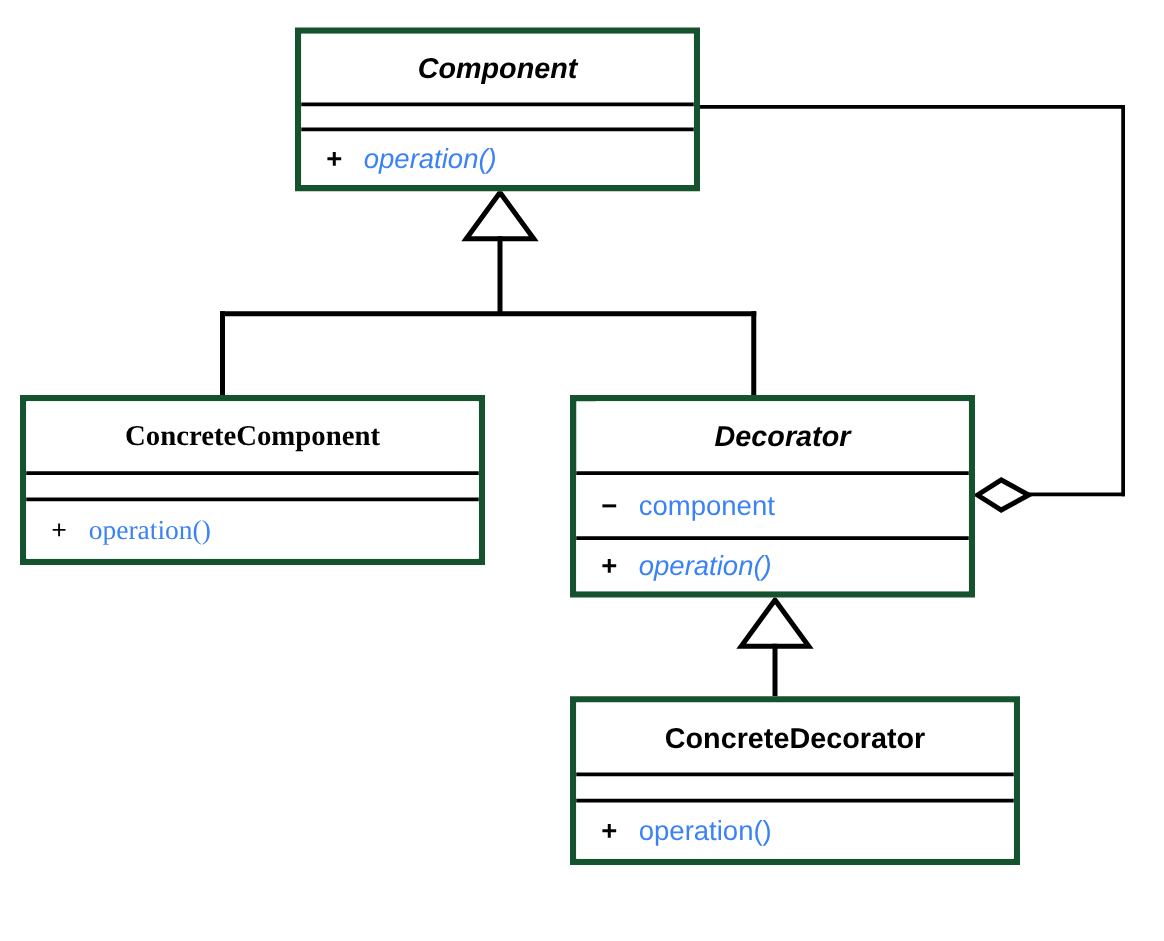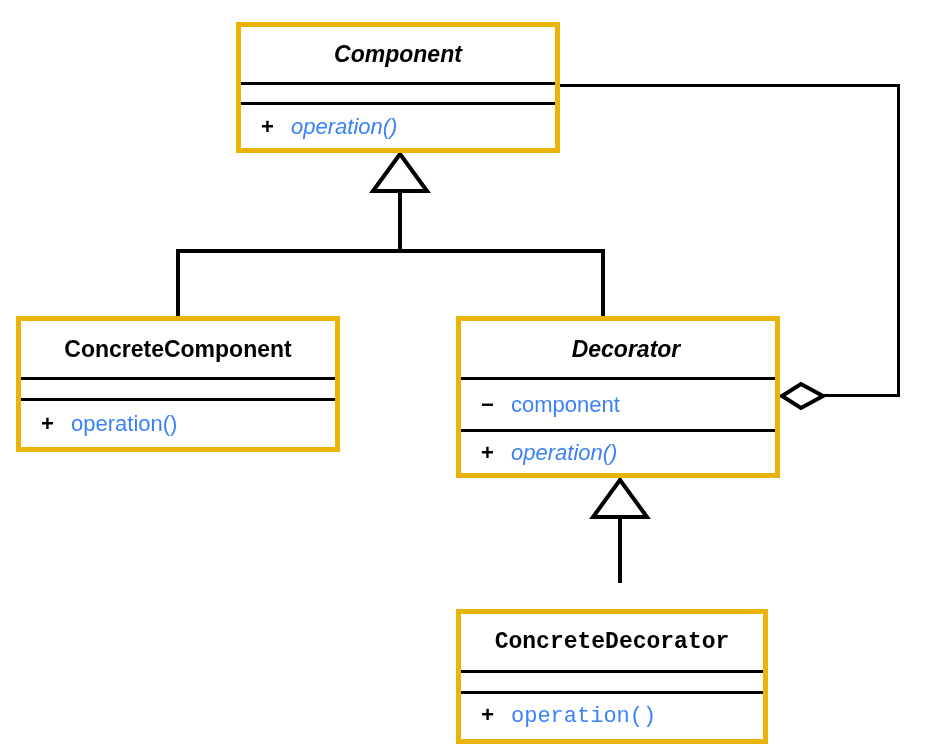--- a/index.html
+++ b/index.html
@@ -14,21 +14,21 @@
     height: 753px;
     background: #ffffff;
     font-family: "Liberation Sans", sans-serif;
     overflow: hidden;
   }
   
   .uml-class {
     position: absolute;
     box-sizing: border-box;
     background: #ffffff;
-    border: 5px solid #eab308;
+    border: 5px solid #14532d;
     display: flex;
     flex-direction: column;
   }
   .uml-compartment {
     box-sizing: border-box;
     display: flex;
     align-items: center;
     background: #ffffff;
   }
   .uml-name-compartment {
@@ -125,21 +125,21 @@
     </div>
     <div class="uml-compartment uml-divider-top" style="height:20px;"></div>
     <div class="uml-compartment uml-divider-top" style="flex:1 1 auto;">
       <div class="uml-member">
         <span class="uml-visibility">+</span>
         <span class="uml-member-label abstract">operation()</span>
       </div>
     </div>
   </div>
 
-  <div class="uml-class" style="left:16px; top:316px; width:324px; height:136px;">
+  <div class="uml-class" style="left:16px; top:316px; width:372px; height:136px;font-family:Liberation Serif, serif;">
     <div class="uml-compartment uml-name-compartment" style="height:56px;">
       <span class="uml-class-name">ConcreteComponent</span>
     </div>
     <div class="uml-compartment uml-divider-top" style="height:21px;"></div>
     <div class="uml-compartment uml-divider-top" style="flex:1 1 auto;">
       <div class="uml-member">
         <span class="uml-visibility">+</span>
         <span class="uml-member-label">operation()</span>
       </div>
     </div>
@@ -156,21 +156,21 @@
       </div>
     </div>
     <div class="uml-compartment uml-divider-top" style="flex:1 1 auto;">
       <div class="uml-member">
         <span class="uml-visibility">+</span>
         <span class="uml-member-label abstract">operation()</span>
       </div>
     </div>
   </div>
 
-  <div class="uml-class" style="left:456px; top:609px; width:312px; height:135px;font-family:Liberation Mono, monospace;">
+  <div class="uml-class" style="left:456px; top:557px; width:360px; height:135px;">
     <div class="uml-compartment uml-name-compartment" style="height:56px;">
       <span class="uml-class-name">ConcreteDecorator</span>
     </div>
     <div class="uml-compartment uml-divider-top" style="height:21px;"></div>
     <div class="uml-compartment uml-divider-top" style="flex:1 1 auto;">
       <div class="uml-member">
         <span class="uml-visibility">+</span>
         <span class="uml-member-label">operation()</span>
       </div>
     </div>

